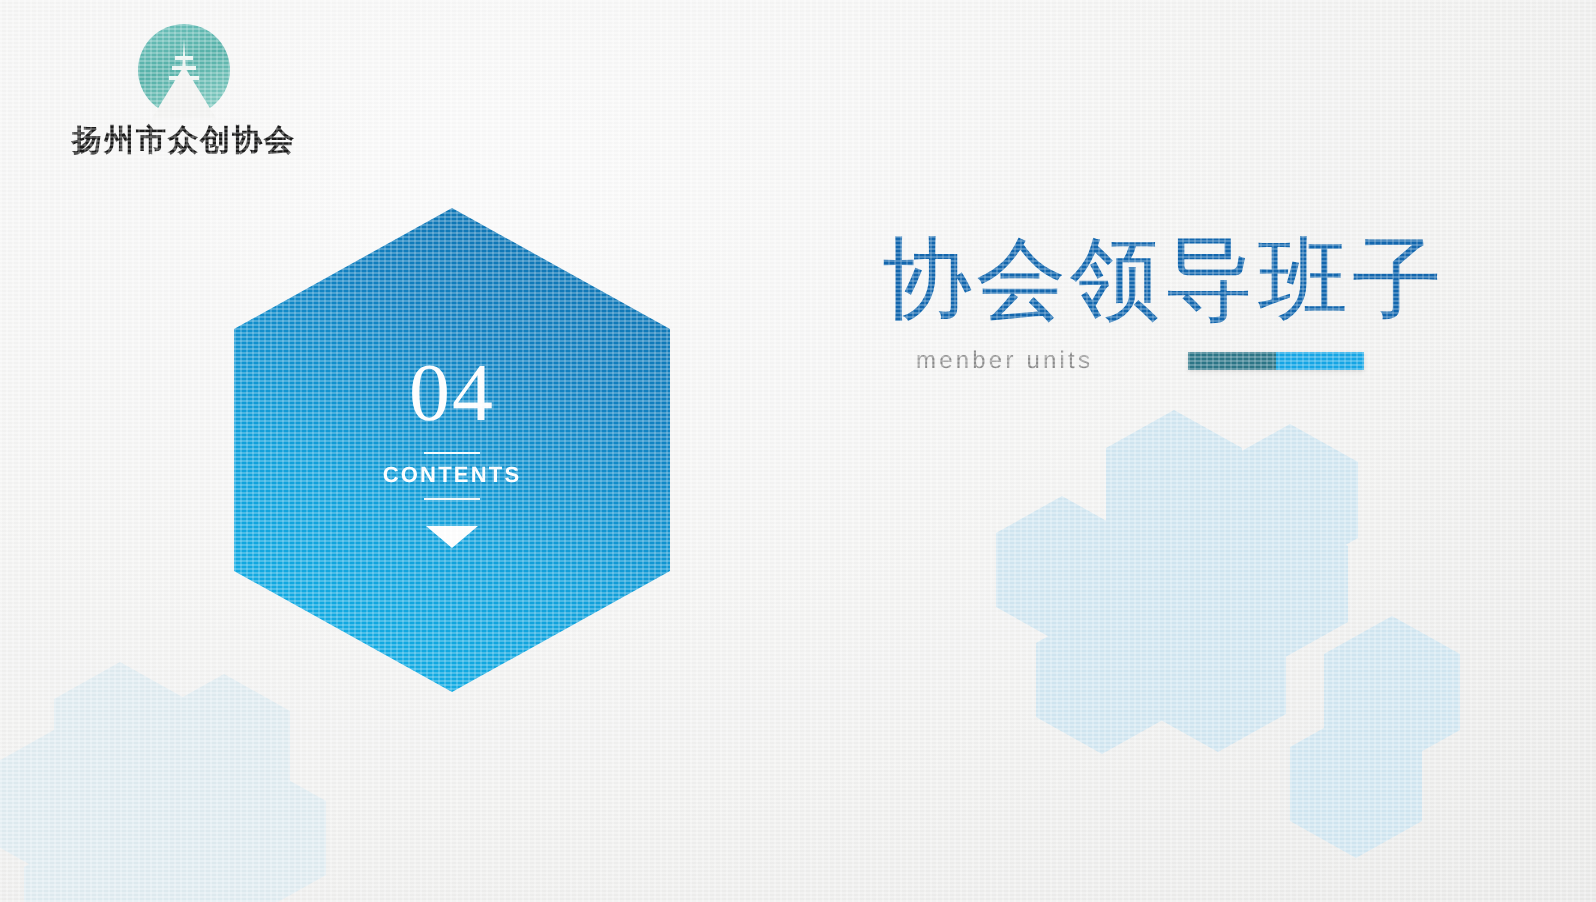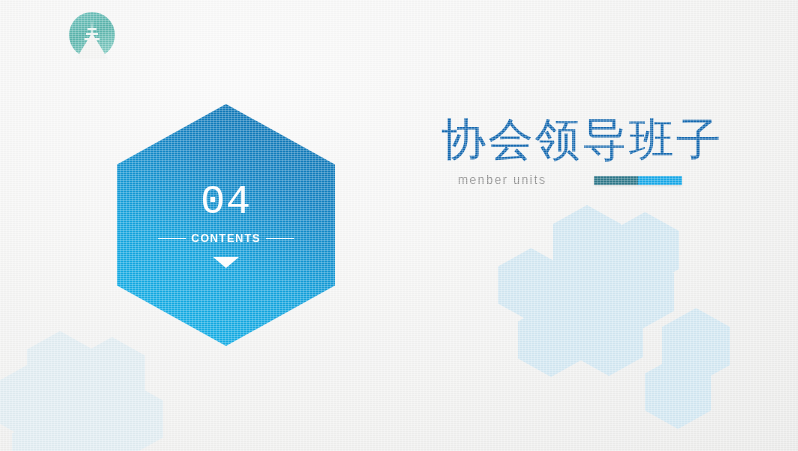--- a/index.html
+++ b/index.html
@@ -62,27 +62,28 @@
     align-items: center;
     justify-content: center;
     color: #ffffff;
   }
   #hex-number {
     font-size: 41px;
     font-weight: 300;
     letter-spacing: 1px;
     line-height: 1;
     margin-bottom: 9px;
-    font-family: Liberation Mono, monospace;
+    font-family: Liberation Serif, serif;
     text-align: right;
   }
   #hex-caption-row {
     display: flex;
     align-items: center;
     gap: 5px;
+    flex-direction: column;
   }
   #hex-caption-row .rule {
     display: block;
     width: 28px;
     height: 1px;
     background: #ffffff;
     opacity: 0.95;
   }
   #hex-caption {
     font-size: 11px;
@@ -232,20 +233,21 @@
 
   <div id="logo">
     <div id="logo-mark">
       <div class="disc"></div>
       <div class="spire"></div>
       <div class="tier t1"></div>
       <div class="tier t2"></div>
       <div class="tier t3"></div>
       <div class="notch"></div>
     </div>
+    <div id="logo-text">扬州市众创协会</div>
   </div>
 
   <div id="main-hex">
     <div class="shape"></div>
     <div id="hex-content">
       <div id="hex-number">04</div>
       <div id="hex-caption-row">
         <span class="rule"></span>
         <span id="hex-caption">CONTENTS</span>
         <span class="rule"></span>

